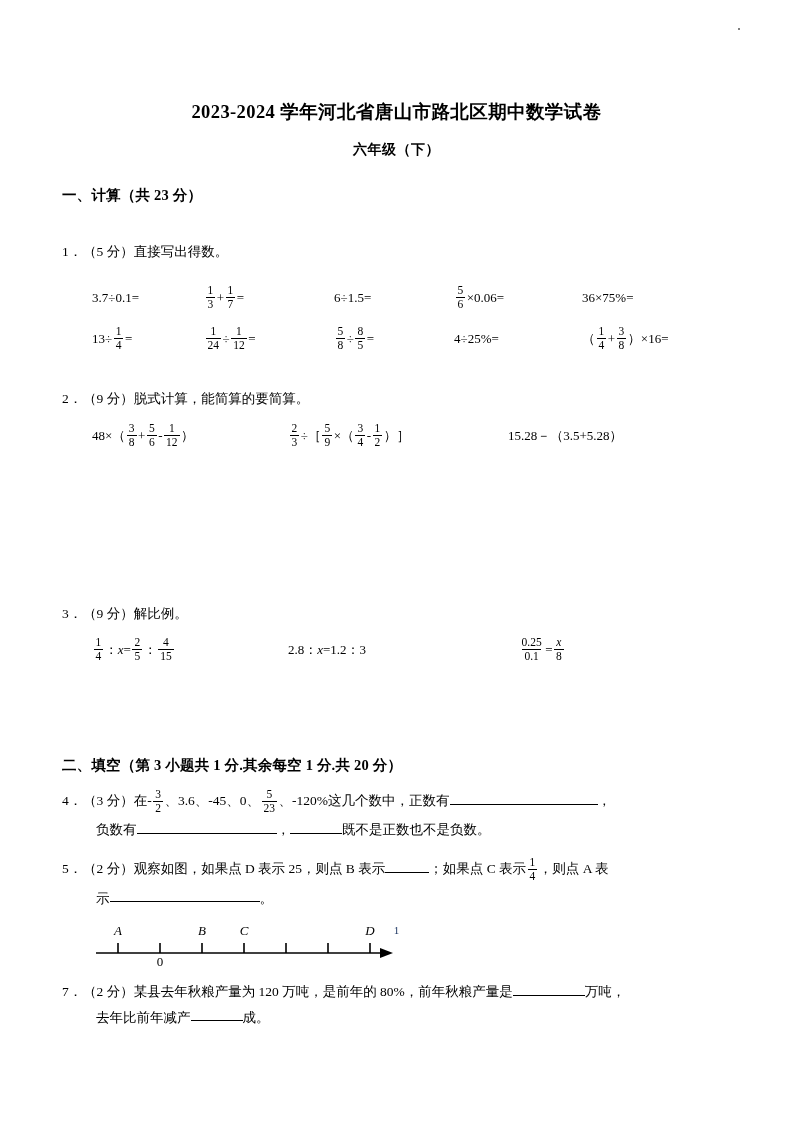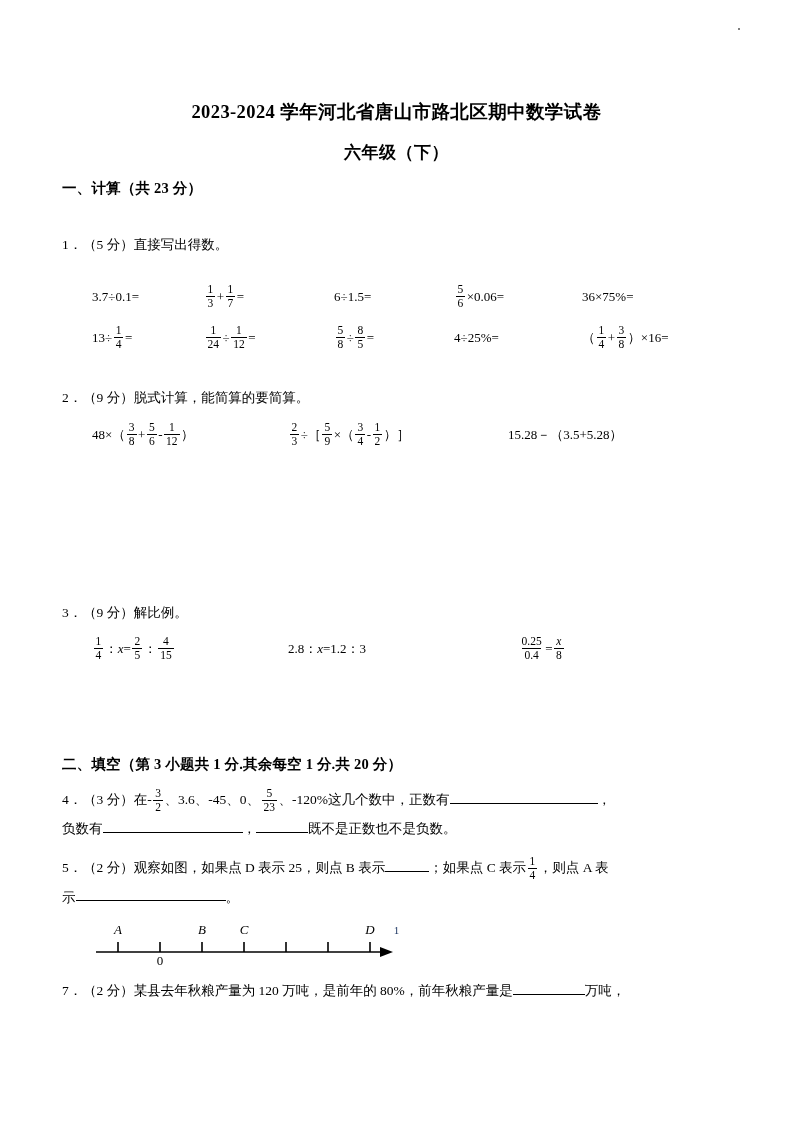--- a/index.html
+++ b/index.html
@@ -28,30 +28,30 @@
     text-align: center;
     font-size: 18.5px;
     font-weight: bold;
     letter-spacing: 0.4px;
     margin: 0;
     padding-top: 100px;
     line-height: 1.35;
   }
   .doc-subtitle {
     text-align: center;
-    font-size: 17px;
+    font-size: 14px;
     font-weight: bold;
     margin: 0;
     padding-top: 16px;
     letter-spacing: 0.5px;
   }
   .section-title {
     font-size: 14.5px;
     font-weight: bold;
-    margin: 15px 0 0 0;
+    margin: 27px 0 0 0;
     letter-spacing: 0.2px;
   }
   .section-title.sec2 {
     margin-top: 0;
   }
 
   
   .problem {
     font-size: 13.5px;
     line-height: 1.55;
@@ -59,20 +59,21 @@
   }
   .prob-head {
     white-space: nowrap;
     margin-top: 37px;
   }
   .prob-num {
     display: inline-block;
     min-width: 21px;
   }
   .indent-line {
+    margin-left: 34px;
   }
 
   
   .expr-row {
     display: flex;
     align-items: center;
     font-size: 13px;
     white-space: nowrap;
     margin-left: 30px;
   }
@@ -149,21 +150,21 @@
   <h1 class="doc-title">2023-2024 学年河北省唐山市路北区期中数学试卷</h1>
   <h2 class="doc-subtitle">六年级（下）</h2>
 
   <div class="section-title">一、计算（共 23 分）</div>
 
   <div class="problem">
     <div class="prob-head">
       <span class="prob-num">1．</span><span>（5 分）直接写出得数。</span>
     </div>
 
-    <div class="expr-row" style="margin-top:28px;">
+    <div class="expr-row" style="margin-top:22px;">
       <span class="expr" style="width:112px;">3.7÷0.1=</span>
       <span class="expr" style="width:130px;">
         <span class="frac">
             <span class="num">1</span>
             <span class="den">3</span>
           </span>+<span class="frac">
             <span class="num">1</span>
             <span class="den">7</span>
           </span>=
       </span>
@@ -268,21 +269,21 @@
             <span class="den">5</span>
           </span>：<span class="frac">
             <span class="num">4</span>
             <span class="den">15</span>
           </span>
       </span>
       <span class="expr" style="width:230px;align-items:center;">2.8：<i>x</i>=1.2：3</span>
       <span class="expr">
         <span class="frac">
             <span class="num">0.25</span>
-            <span class="den">0.4</span>
+            <span class="den">0.1</span>
           </span>=<span class="frac">
             <span class="num"><i>x</i></span>
             <span class="den">8</span>
           </span>
       </span>
     </div>
     <div class="spacer-work2"></div>
   </div>
 
   <div class="section-title sec2">二、填空（第 3 小题共 1 分.其余每空 1 分.共 20 分）</div>
@@ -335,16 +336,19 @@
         <text x="66" y="51" font-size="13" font-family="Liberation Serif, serif" text-anchor="middle">0</text>
       </svg>
     </div>
   </div>
 
 
   <div class="problem" style="margin-top:14px;">
     <div>
       <span class="prob-num">7．</span><span>（2 分）某县去年秋粮产量为 120 万吨，是前年的 80%，前年秋粮产量是</span><span class="blank" style="width:72px;"></span><span>万吨，</span>
     </div>
+    <div class="indent-line" style="margin-top:4px;">
+      <span>去年比前年减产</span><span class="blank" style="width:52px;"></span><span>成。</span>
+    </div>
   </div>
 
   <div class="page-footer">1</div>
 </div>
 
 </body></html>

